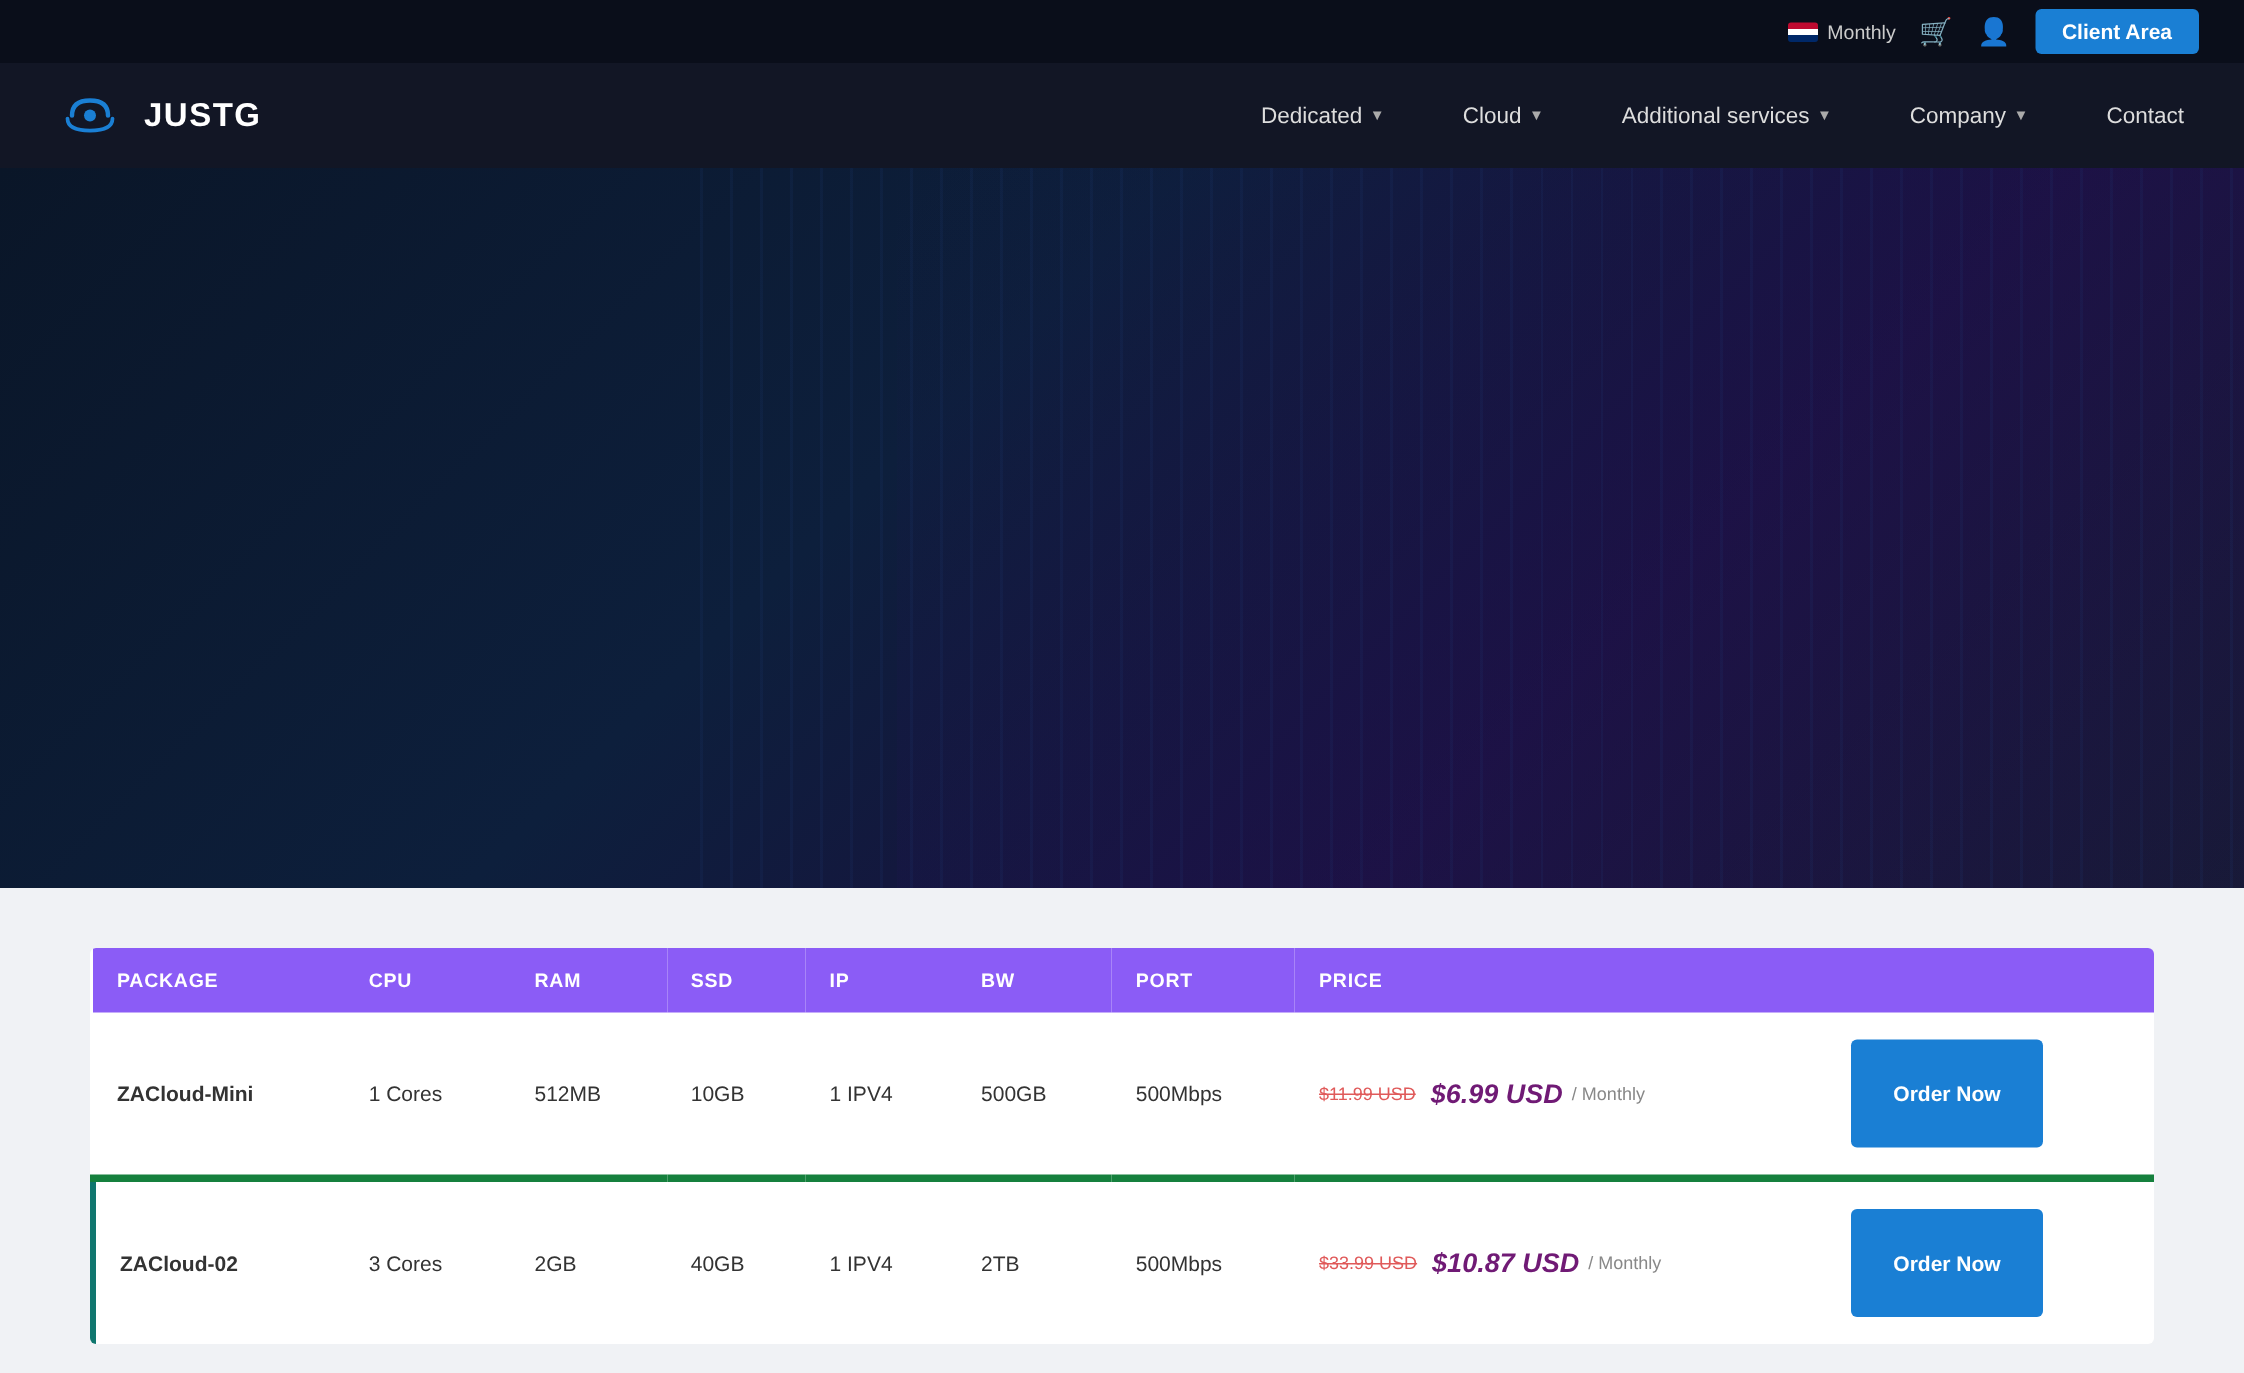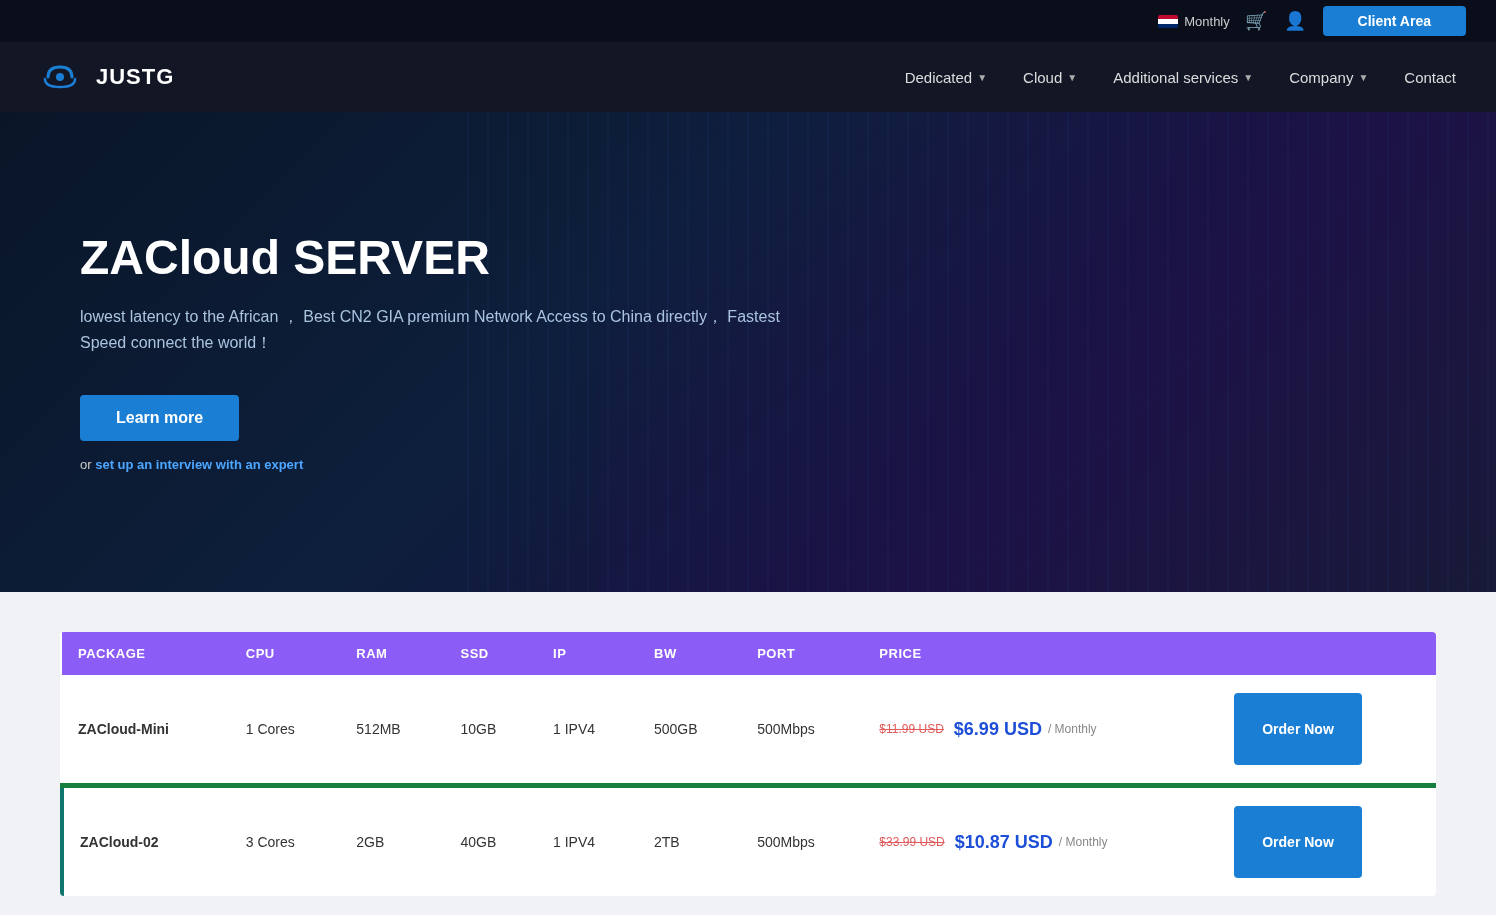--- a/index.html
+++ b/index.html
@@ -35,21 +35,21 @@
     }
     .topbar-icon {
       color: #ccc;
       font-size: 18px;
       cursor: pointer;
     }
     .client-area-btn {
       background: #1a7fd4;
       color: #fff;
       border: none;
-      padding: 7px 35px;
+      padding: 7px 18px;
       border-radius: 4px;
       cursor: pointer;
       font-size: 14px;
       font-weight: 600;
     }
 
     
     .navbar {
       background: rgba(10, 14, 30, 0.97);
       display: flex;
@@ -71,21 +71,21 @@
     }
     .logo-text {
       color: #fff;
       font-size: 22px;
       font-weight: 700;
       letter-spacing: 1px;
     }
     .nav-links {
       display: flex;
       align-items: flex-start;
-      gap: 36px;
+      gap: 52px;
     }
     .nav-item {
       display: flex;
       align-items: center;
       gap: 5px;
       color: #ddd;
       font-size: 15px;
       cursor: pointer;
       white-space: nowrap;
     }
@@ -212,23 +212,24 @@
       font-weight: 600;
       color: #222;
     }
     .price-old {
       color: #e05a5a;
       text-decoration: line-through;
       font-size: 12px;
       margin-right: 4px;
     }
     .price-new {
-      color: #1d4ed8;
+      color: #701a75;
       font-size: 18px;
       font-weight: 700;
+      font-style: italic;
     }
     .price-period {
       color: #888;
       font-size: 12px;
     }
     .order-btn {
       background: #1a7fd4;
       color: #fff;
       border: none;
       padding: 28px 28px;
@@ -287,29 +288,20 @@
       <span class="nav-chevron">▼</span>
     </div>
     <div class="nav-item">
       <span>Contact</span>
     </div>
   </div>
 </nav>
 
 <section class="hero">
   <div class="hero-bg-lines"></div>
-  <div class="hero-content">
-    <h1 class="hero-title">ZACloud SERVER</h1>
-    <p class="hero-subtitle">lowest latency to the African ， Best CN2 GIA premium Network Access to China directly， Fastest Speed connect the world！</p>
-    <button class="hero-btn">Learn more</button>
-    <p class="hero-link-text">
-      <span>or</span>
-      <a href="#">set up an interview with an expert</a>
-    </p>
-  </div>
 </section>
 
 <div class="table-section">
   <table class="pricing-table">
     <thead class="table-header">
       <tr>
         <th>PACKAGE</th>
         <th>CPU</th>
         <th>RAM</th>
         <th>SSD</th>

